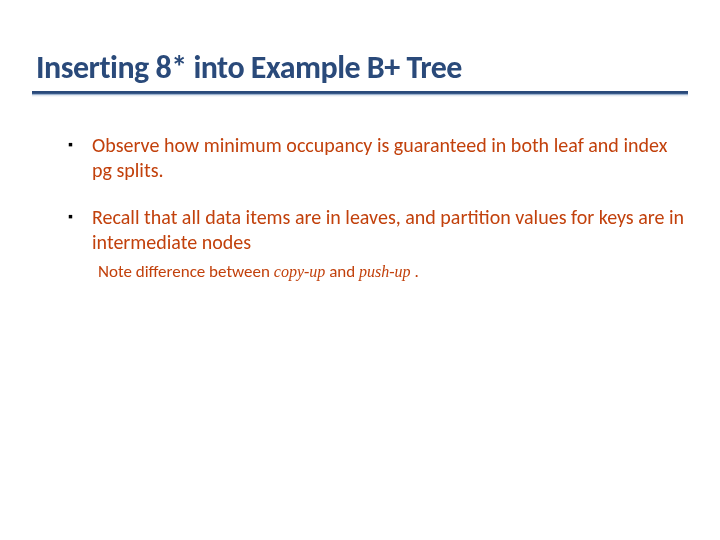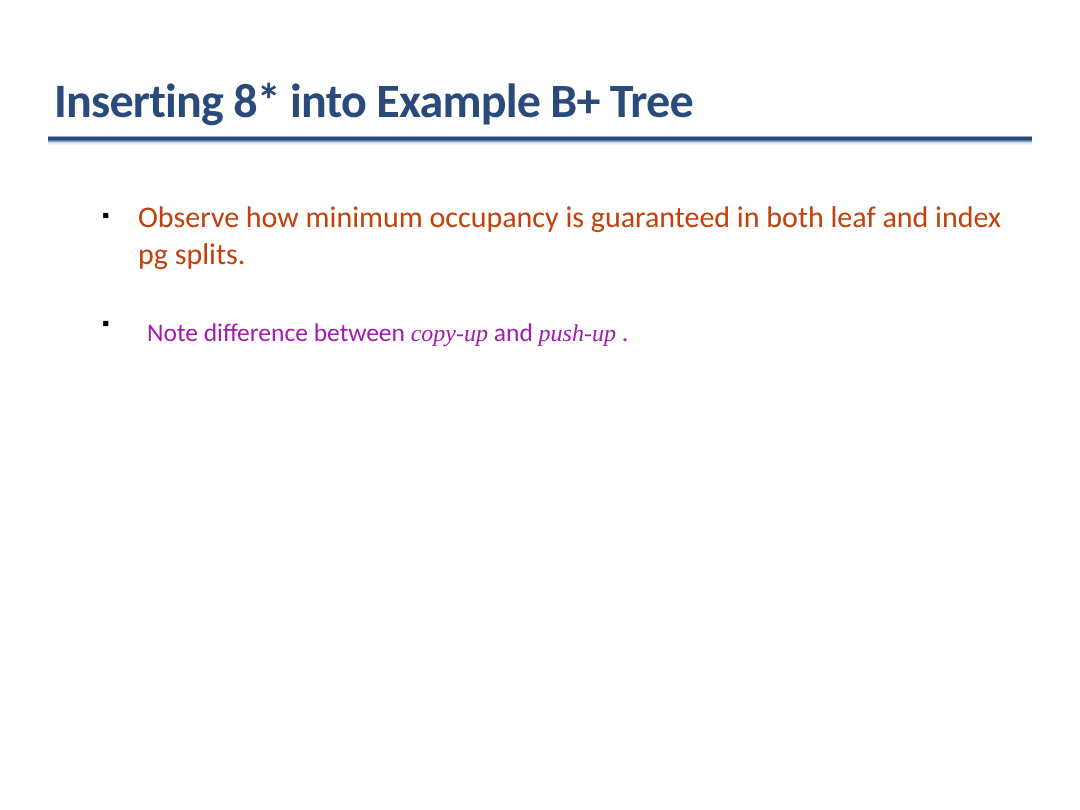--- a/index.html
+++ b/index.html
@@ -59,21 +59,21 @@
       font-size: 20px;
       line-height: 1.25;
       color: #c2410c;
       font-family: 'Gill Sans', 'Gill Sans MT', Calibri, sans-serif;
     }
     .sub-note {
       margin-top: 6px;
       margin-left: 6px;
       font-size: 17px;
       line-height: 1.3;
-      color: #a21caf;
+      color: #c2410c;
       font-family: 'Gill Sans', 'Gill Sans MT', Calibri, sans-serif;
     }
     .term {
       font-style: italic;
       font-family: Georgia, 'Times New Roman', serif;
       font-size: 16px;
     }
   </style>
 </head>
 <body>
@@ -87,20 +87,21 @@
     <div class="bullet">
       <div class="marker">▪</div>
       <div class="bullet-body">
         <div class="bullet-text">Observe how minimum occupancy is guaranteed in both leaf and index pg splits.</div>
       </div>
     </div>
 
     <div class="bullet">
       <div class="marker">▪</div>
       <div class="bullet-body">
+        <div class="bullet-text">Recall that all data items are in leaves, and partition values for keys are in intermediate nodes</div>
         <div class="sub-note">
           <span>Note difference between </span><span class="term">copy-up</span><span>  and </span><span class="term">push-up</span><span> .</span>
         </div>
       </div>
     </div>
 
   </div>
 </div>
 
 </body></html>

